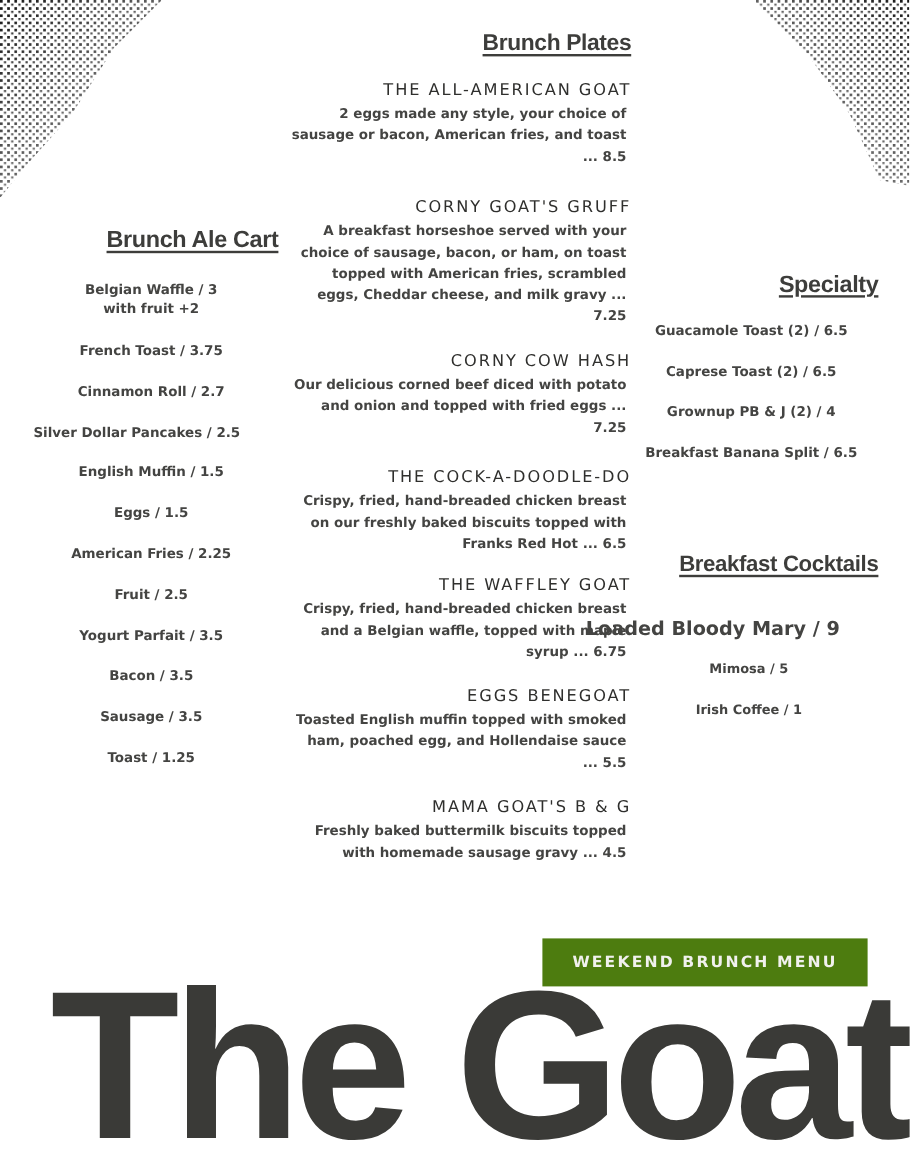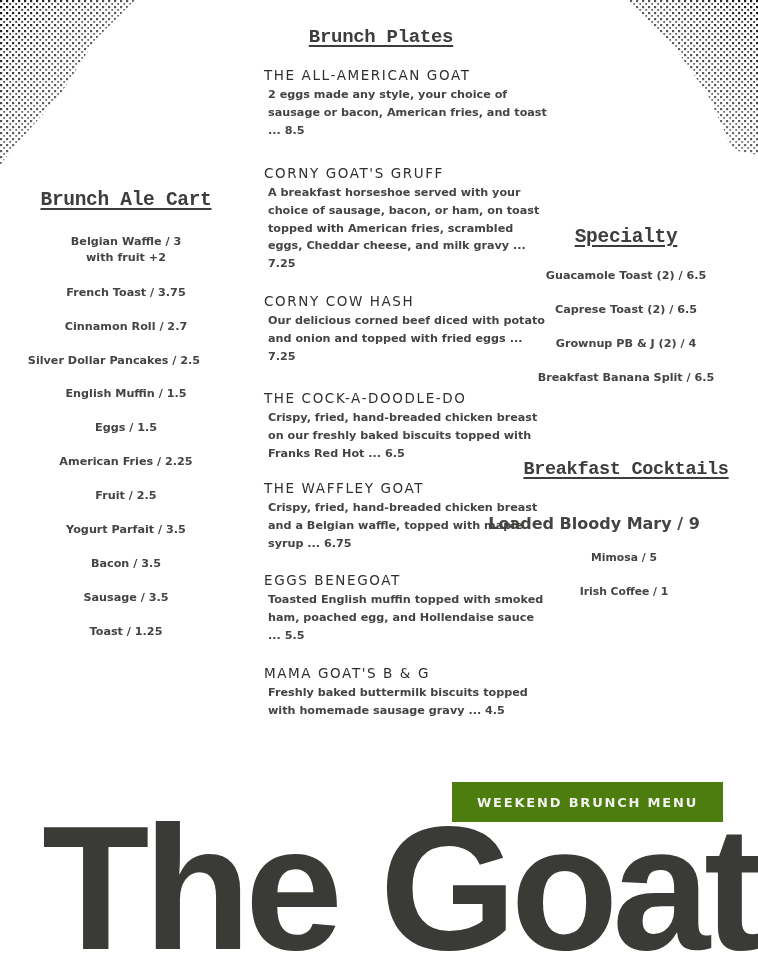--- a/index.html
+++ b/index.html
@@ -8,27 +8,27 @@
     background: #ffffff; color: #3a3a38;
     font-family: "DejaVu Sans", sans-serif;
   }
   .speckle { position: absolute; top: 0; }
   .speckle.left { left: 0; }
   .speckle.right { right: 0; }
 
   .heading {
     position: absolute; font-weight: bold; text-decoration: underline;
     text-decoration-thickness: 2px; text-underline-offset: 3px;
-    color: #3d3d3b; white-space: nowrap; text-align: center;
-    font-family: Liberation Mono, monospace; letter-spacing: -0.3px;
+    color: #3d3d3b; white-space: nowrap; text-align: right;
+    font-family: Liberation Sans, sans-serif; letter-spacing: -0.3px;
   }
 
   
   #center { position: absolute; left: 236px; width: 290px; top: 0; }
-  .plate { position: absolute; width: 290px; text-align: left; margin-left: 28px; }
+  .plate { position: absolute; width: 290px; text-align: right; }
   .plate-name {
     font-size: 13.5px; letter-spacing: 1.6px; color: #2f2f2d;
     font-family: "DejaVu Sans", sans-serif; margin-bottom: 3px; white-space: nowrap;
   }
   .plate-desc {
     font-size: 11.2px; line-height: 17.8px; font-weight: bold; color: #444442;
     padding: 0 4px;
   }
 
   

